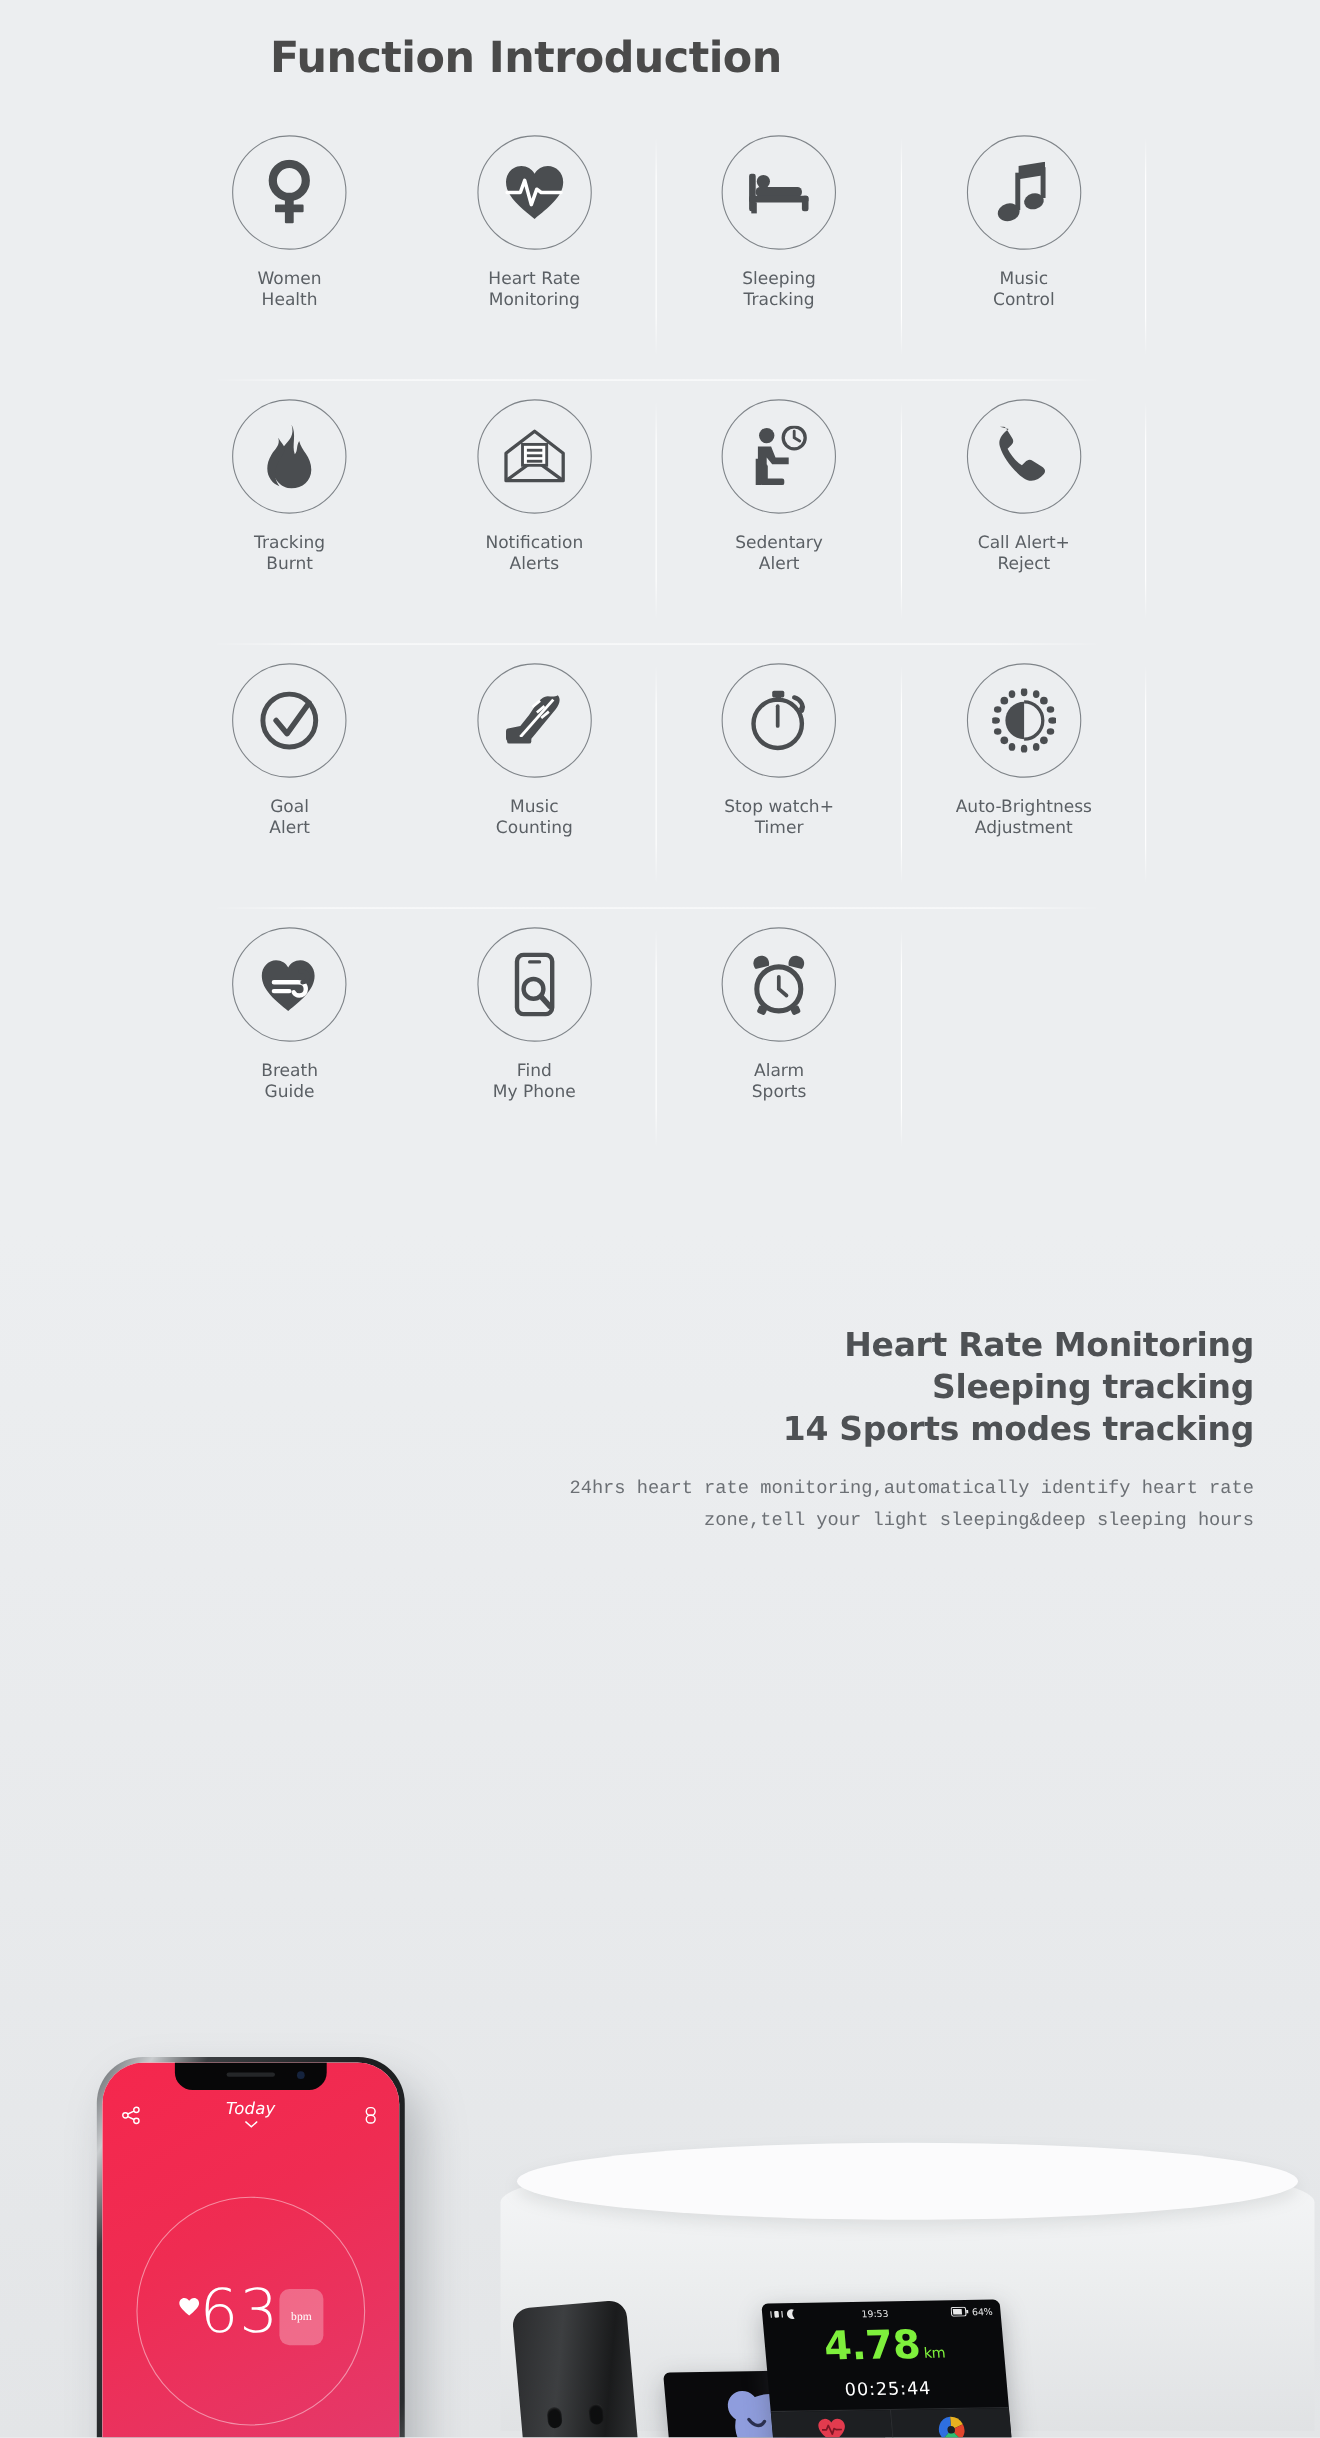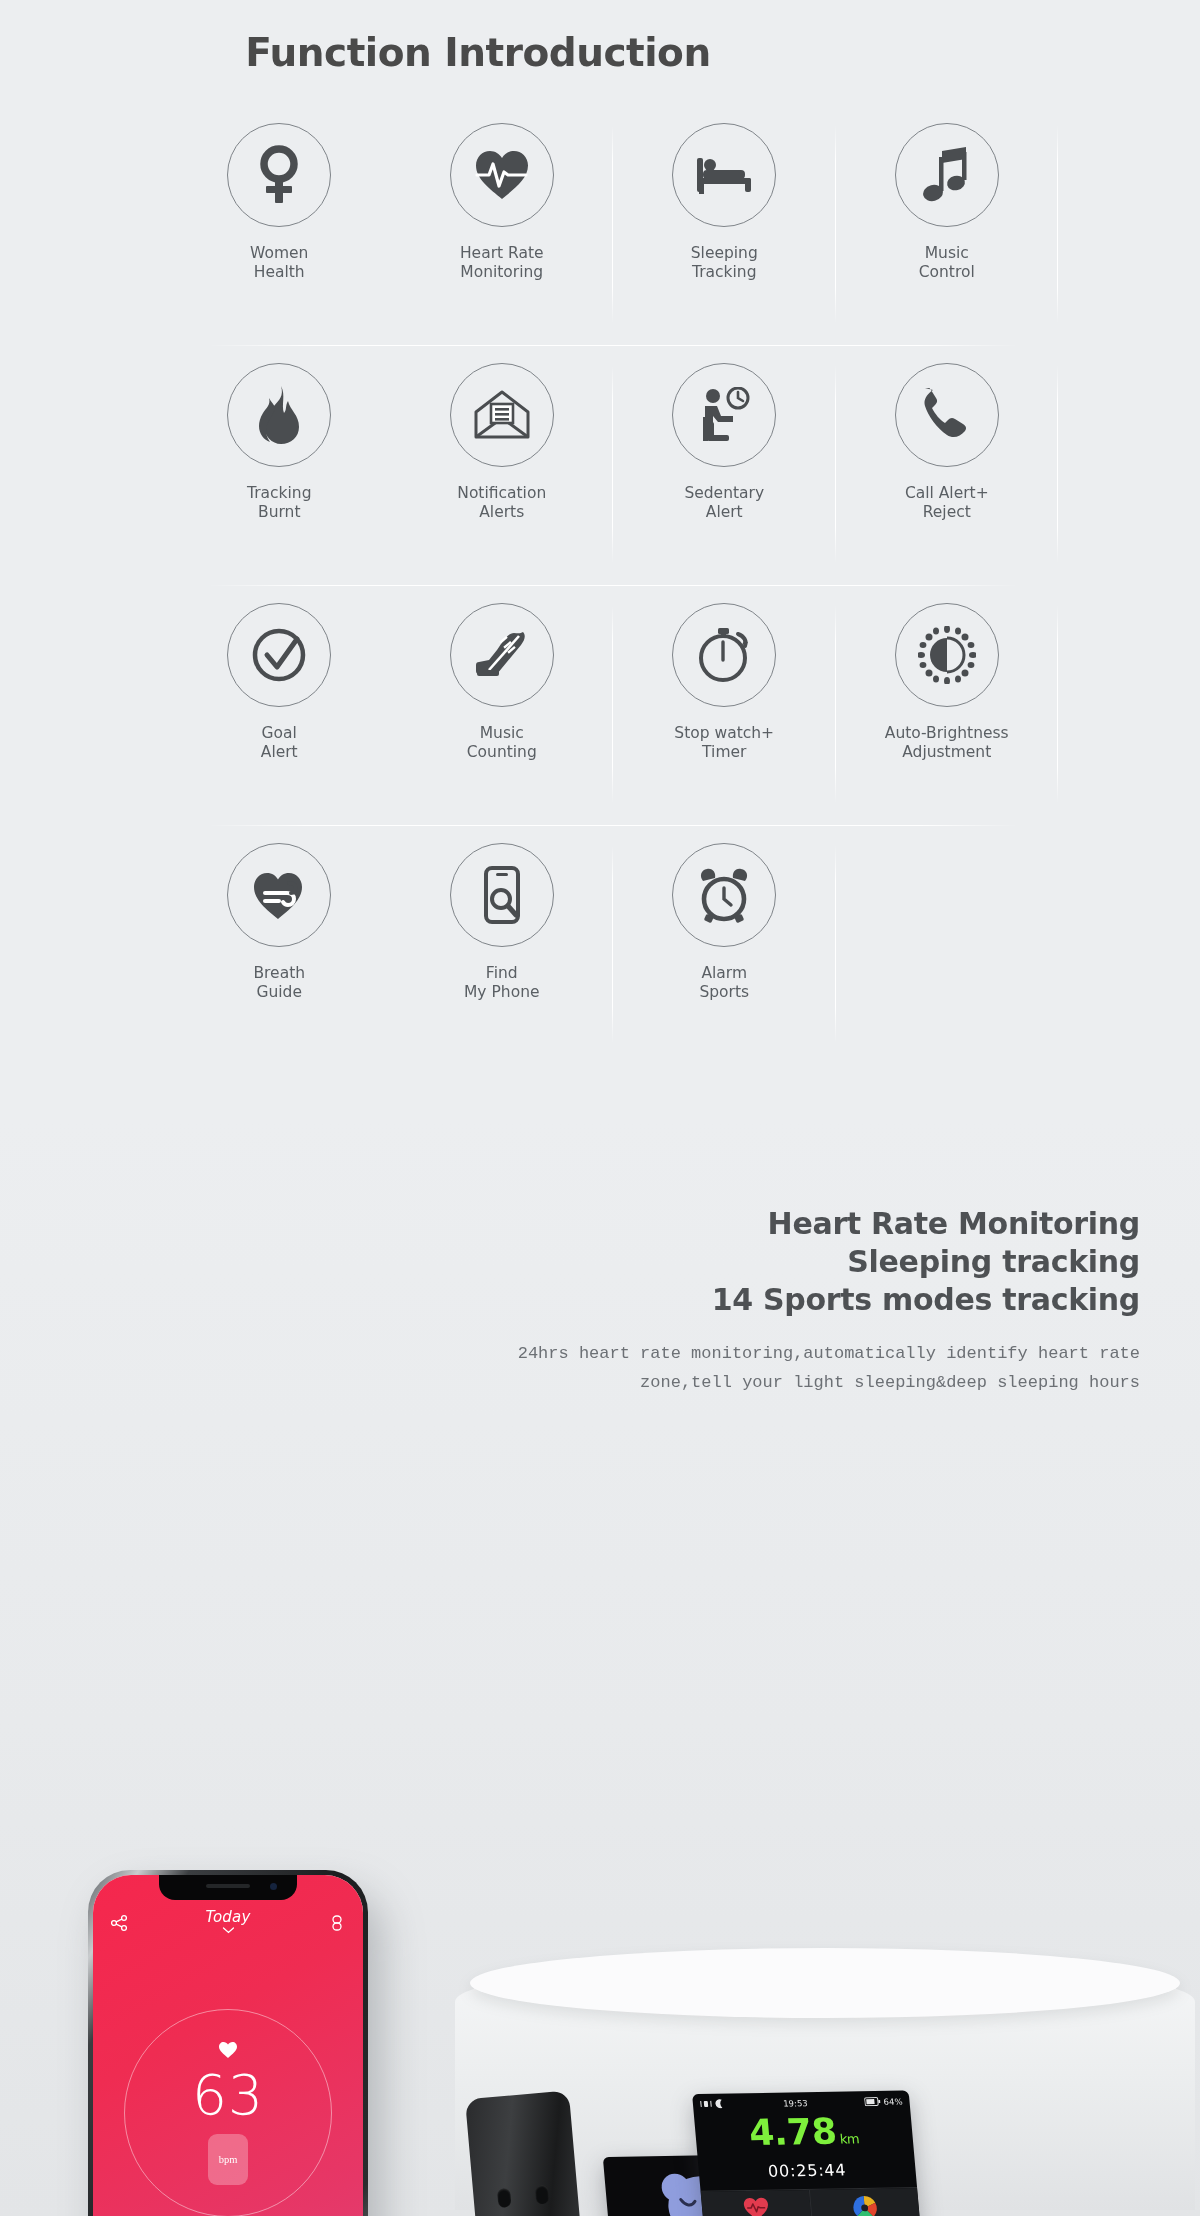--- a/index.html
+++ b/index.html
@@ -17,21 +17,21 @@
   .page-title {
     text-align:center;
     font-size:39px;
     font-weight:bold;
     color:#4a4a4a;
     letter-spacing:-0.5px;
     padding-top:30px;
     font-family:"DejaVu Sans", sans-serif;
   }
   .feature-grid {
-    position:absolute; left:168px; top:105px;
+    position:absolute; left:152px; top:105px;
     width:890px;
     display:grid;
     grid-template-columns: repeat(4, 1fr);
     grid-template-rows: repeat(4, 240px);
   }
   .feature-cell {
     position:relative;
     display:flex; flex-direction:column; align-items:center;
     padding-top:18px;
   }
@@ -129,24 +129,24 @@
   }
   .hr-topbar{
     position:absolute; top:30px; left:0; right:0; height:40px;
     display:flex; align-items:center; justify-content:space-between;
     padding:0 17px; z-index:5;
   }
   .today-wrap{ position:absolute; left:50%; transform:translateX(-50%); top:33px; text-align:center; z-index:5;font-style:italic;}
   .today-txt{ color:#fff; font-size:15px; font-family:"DejaVu Sans", sans-serif; letter-spacing:0.2px;}
   .today-chev{ display:block; margin:1px auto 0; }
   .hr-ring{
-    position:absolute; left:50%; top:238px; transform:translate(-50%,-50%);
+    position:absolute; left:50%; top:226px; transform:translate(-50%,-50%);
     width:208px; height:208px; border-radius:50%;
     border:1px solid rgba(255,255,255,0.45);
-    display:flex; flex-direction:column; align-items:center; justify-content:center;
+    display:flex; flex-direction:row; align-items:center; justify-content:center;
   }
   .hr-heart{ margin-bottom:9px; }
   .hr-value{
     color:#fff; font-size:55px; line-height:55px; font-weight:300;
     font-family:"DejaVu Sans", sans-serif; letter-spacing:1px;
   }
   .hr-unit{
     margin-top:11px; background:rgba(255,255,255,0.28);
     color:#fff; font-size:10.5px; border-radius:9px; padding:20px 11px;
     font-family:Liberation Serif, serif;

